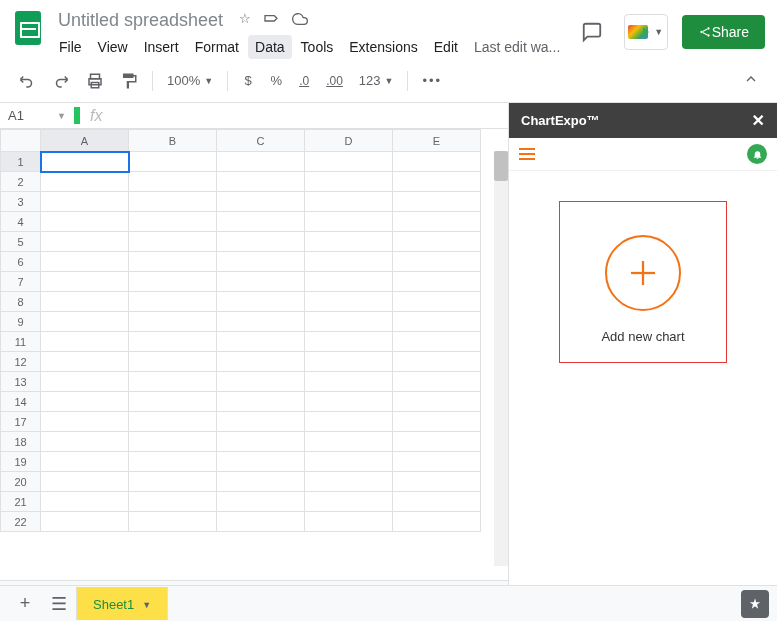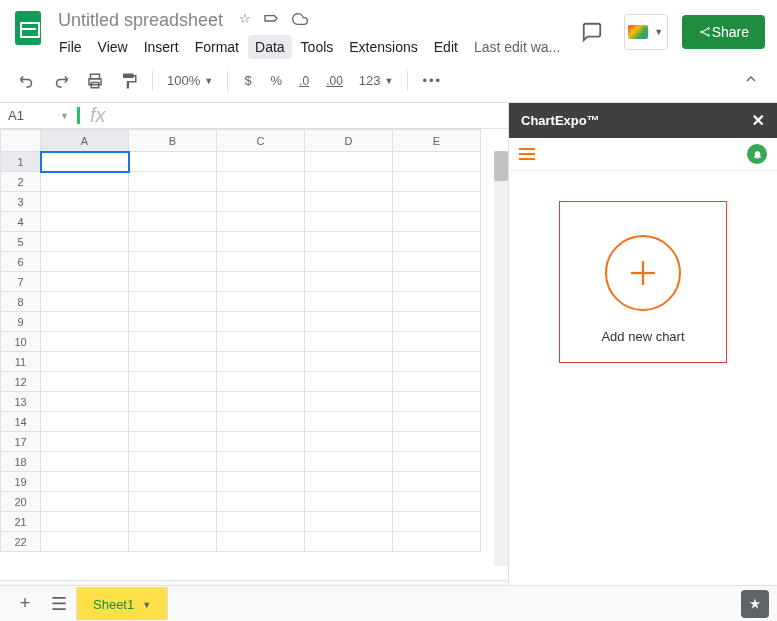--- a/index.html
+++ b/index.html
@@ -31,22 +31,22 @@
 .tb-btn { padding: 6px 6px; color: #5f6368; cursor: pointer; display: flex; align-items: center; justify-content: center; min-width: 24px; border-radius: 2px; }
 .tb-sep { width: 1px; height: 20px; background: #e0e0e0; margin: 0 4px; }
 .zoom-box { display: flex; align-items: center; gap: 4px; color: #5f6368; font-size: 13px; padding: 4px 6px; cursor: pointer; }
 .more-dots { letter-spacing: 2px; }
 .collapse { margin-left: auto; cursor: pointer; color: #5f6368; padding: 6px; }
 
 
 .main { display: flex; height: calc(100% - 130px); }
 .sheet-area { flex: 1; display: flex; flex-direction: column; border-right: 1px solid #e0e0e0; overflow: hidden; }
 .formula-bar { display: flex; align-items: center; border-bottom: 1px solid #e0e0e0; height: 26px; }
-.name-box { width: 80px; padding: 1px 8px; font-size: 13px; border-right: 3px solid #22c55e; display: flex; align-items: center; justify-content: space-between; color: #555; }
-.fx { padding: 0 10px; color: #bbb; font-style: italic; font-size: 20px; }
+.name-box { width: 80px; padding: 1px 8px; font-size: 13px; border-right: 6px solid #22c55e; display: flex; align-items: center; justify-content: space-between; color: #555; }
+.fx { padding: 0 10px; color: #bbb; font-style: italic; font-size: 16px; }
 
 .grid { flex: 1; overflow: auto; position: relative; }
 .grid table { border-collapse: collapse; table-layout: fixed; }
 .grid th, .grid td { border: 1px solid #e0e0e0; font-weight: normal; font-size: 11px; color: #5f6368; text-align: center; background: #fff; }
 .grid th.corner { width: 40px; height: 22px; background: #f8f9fa; }
 .grid th.col { width: 88px; height: 22px; background: #f8f9fa; }
 .grid th.col.active { background: #e8eaed; }
 .grid th.row { width: 40px; height: 20px; background: #f8f9fa; }
 .grid th.row.active { background: #e8eaed; }
 .grid td { width: 88px; height: 20px; }
@@ -262,28 +262,20 @@
             </tr>
             <tr>
               <th class="row">9</th>
               <td></td>
               <td></td>
               <td></td>
               <td></td>
               <td></td>
             </tr>
             <tr>
-              <th class="row">10</th>
-              <td></td>
-              <td></td>
-              <td></td>
-              <td></td>
-              <td></td>
-            </tr>
-            <tr>
               <th class="row">11</th>
               <td></td>
               <td></td>
               <td></td>
               <td></td>
               <td></td>
             </tr>
             <tr>
               <th class="row">12</th>
               <td></td>

